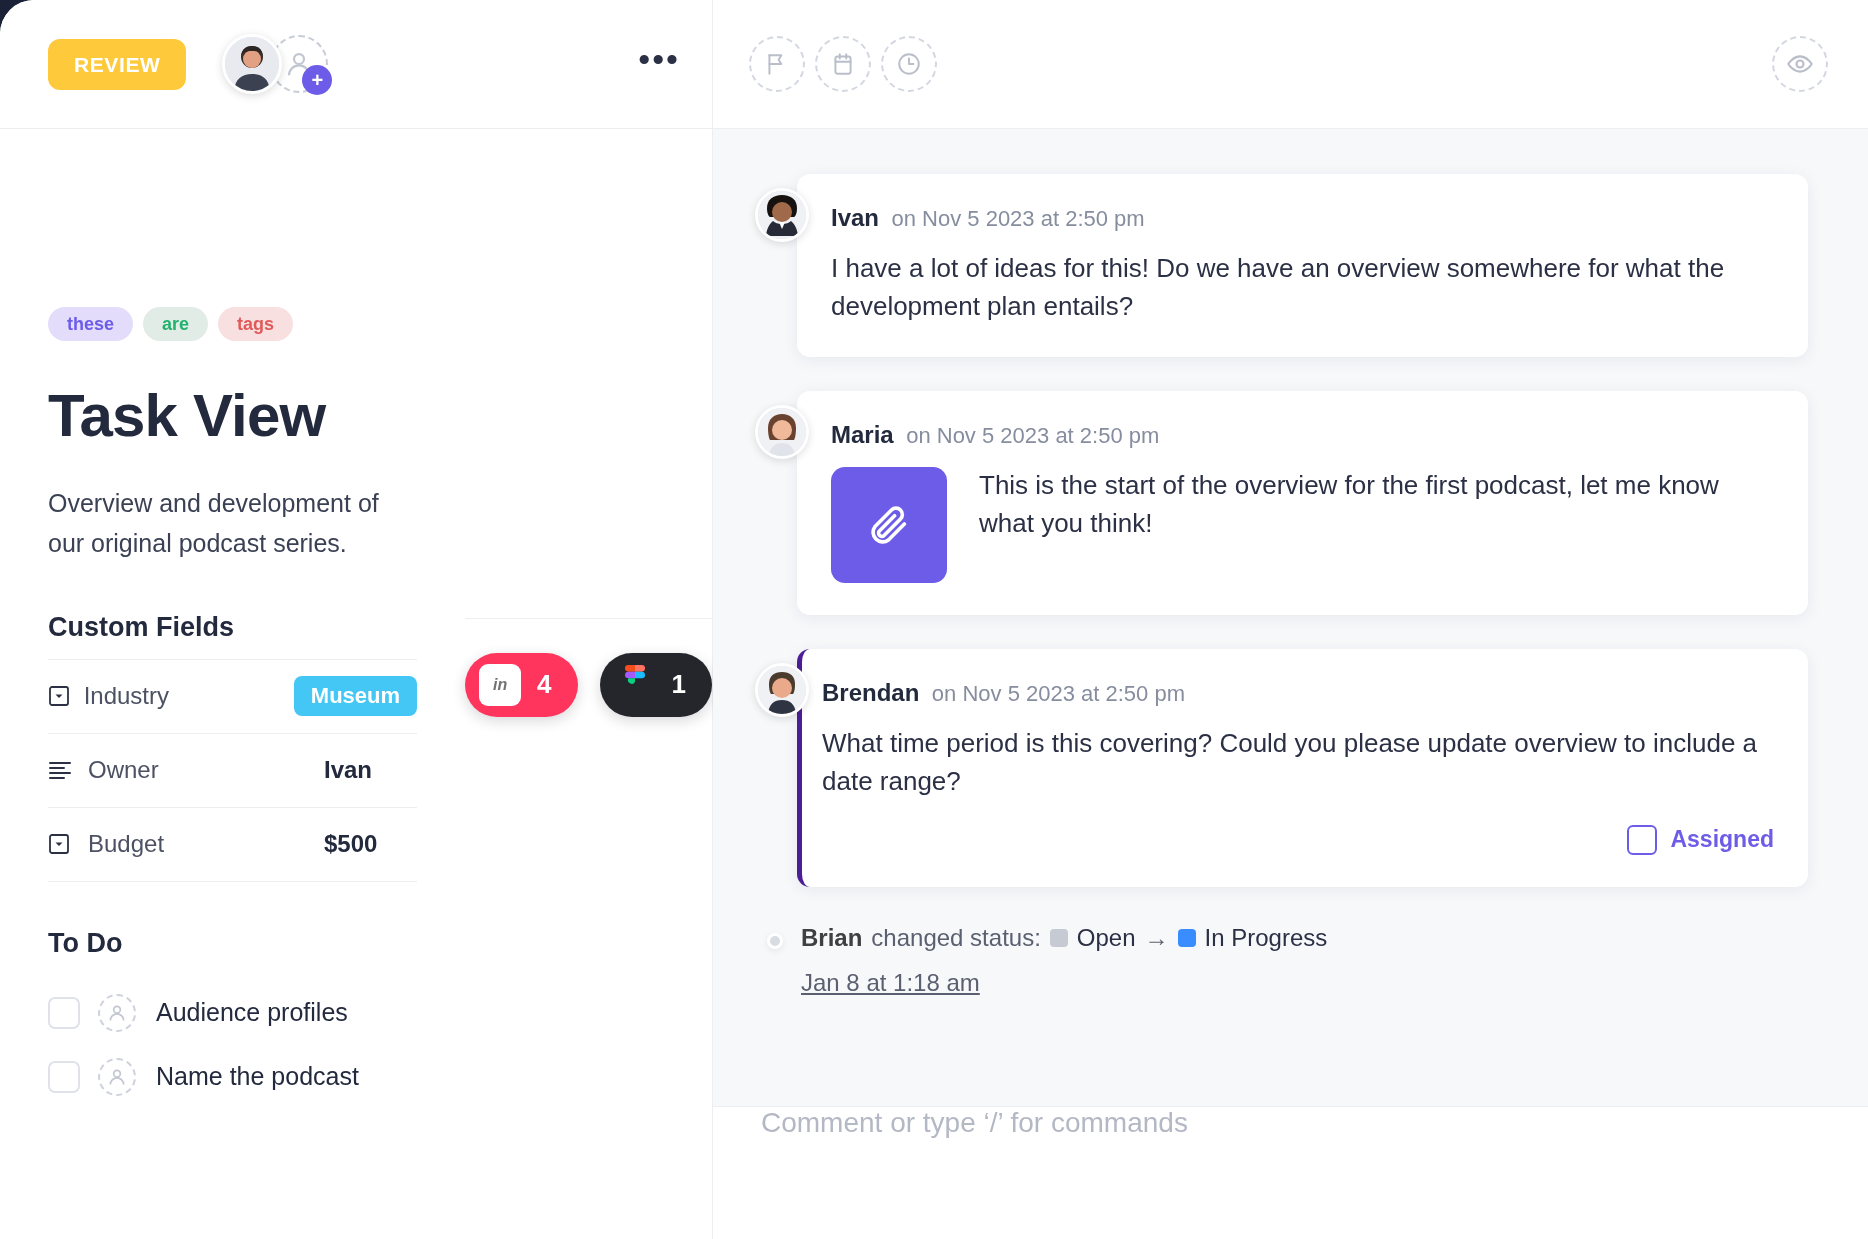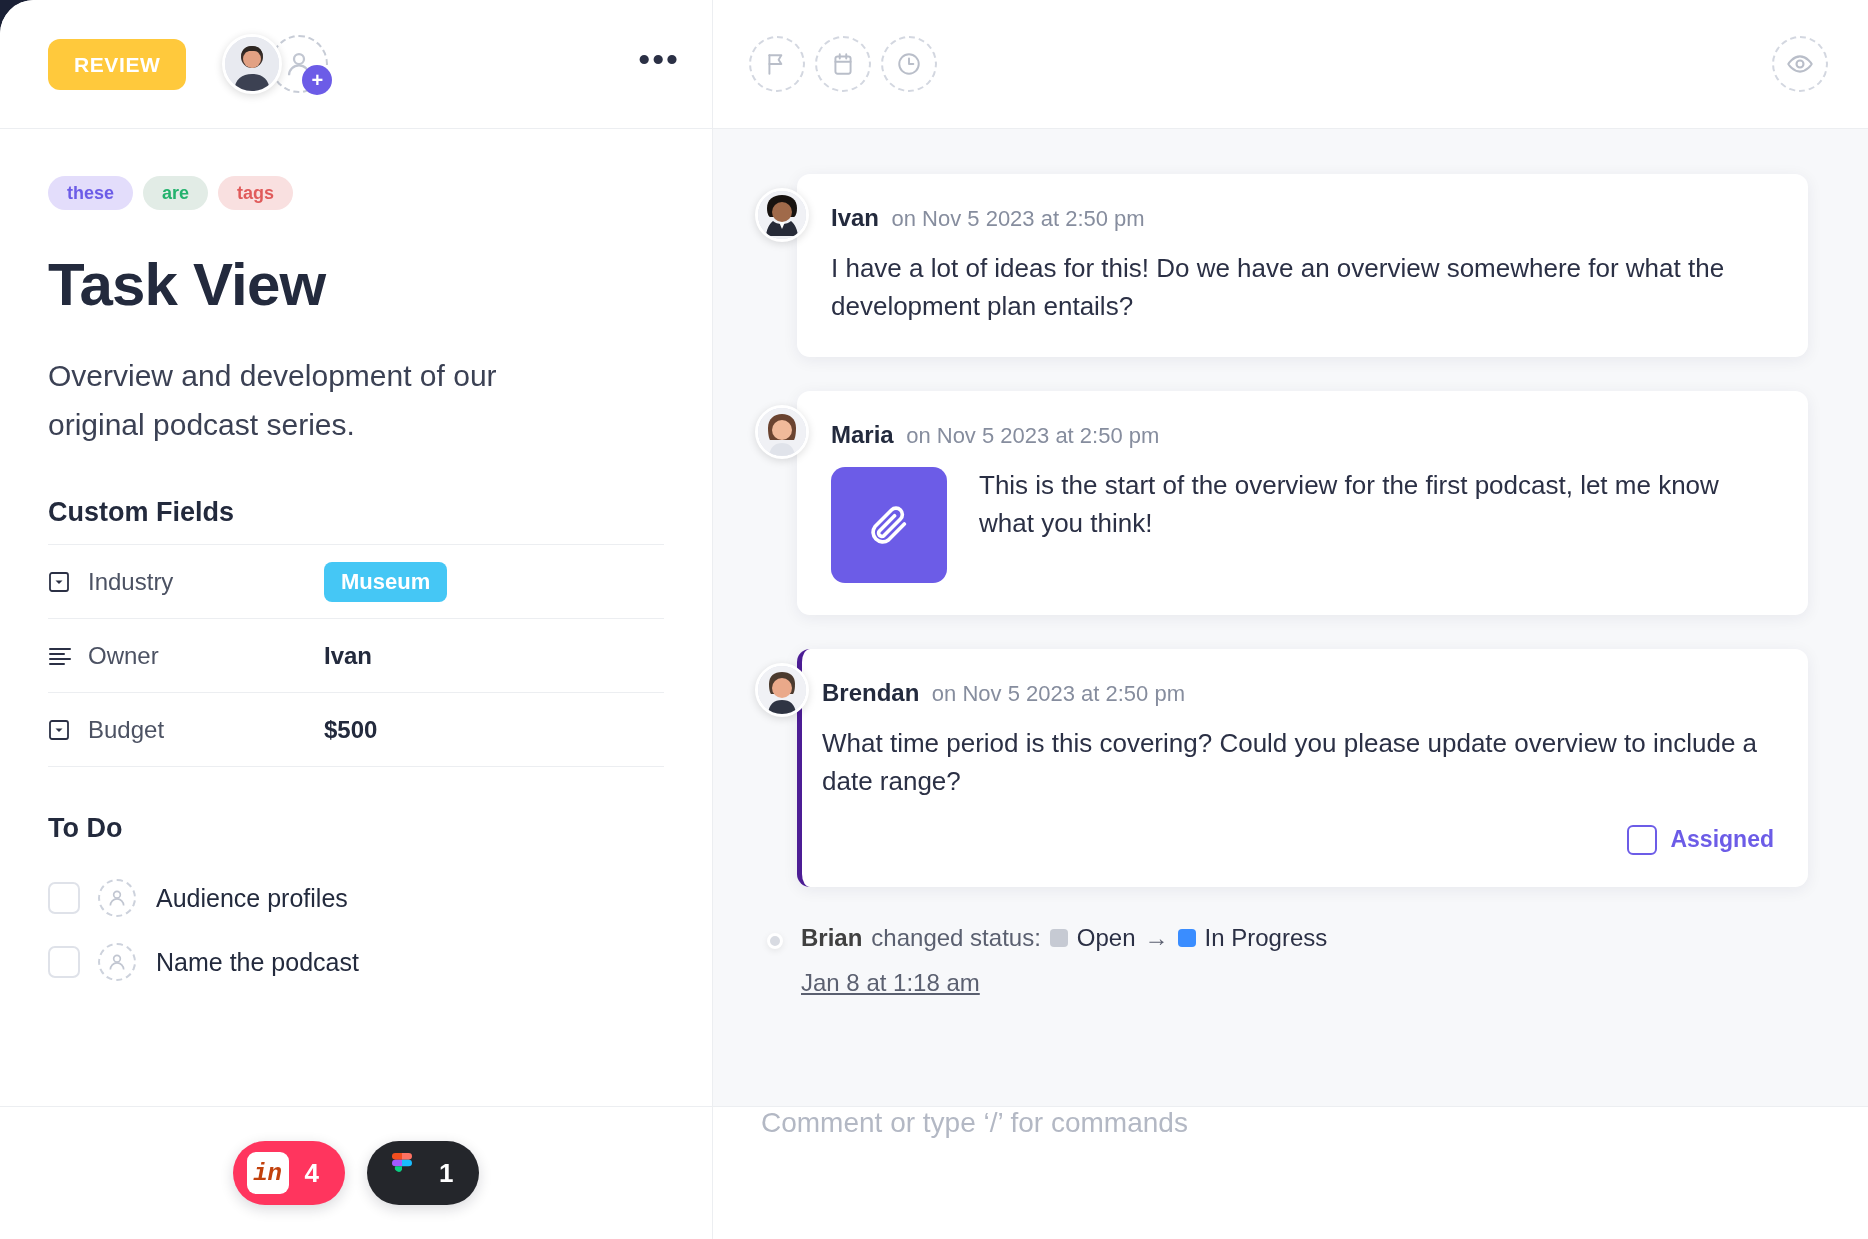--- a/index.html
+++ b/index.html
@@ -127,22 +127,22 @@
   
   .body-wrap { flex: 1; display: flex; min-height: 0; }
 
   
   .left-panel {
     width: 713px;
     flex: 0 0 713px;
     background: #ffffff;
     border-right: 1px solid #eceef1;
     display: flex;
-    flex-direction: column;
     min-height: 0;
+    align-items: center;
   }
   .left-content {
     flex: 1;
     padding: 47px 48px 0 48px;
     overflow: hidden;
   }
 
   .tags { display: flex; gap: 10px; margin-bottom: 40px; }
   .tag {
     border-radius: 999px;
@@ -156,21 +156,21 @@
   .tag-tags  { background: #f9e0e0; color: #e05a5a; }
 
   .page-title {
     font-size: 60px;
     font-weight: bold;
     color: #232a3d;
     letter-spacing: -0.8px;
     margin-bottom: 33px;
   }
   .page-desc {
-    font-size: 30px;
+    font-size: 25px;
     color: #3b4154;
     line-height: 1.62;
     margin-bottom: 48px;
     max-width: 510px;
   }
 
   .section-heading {
     font-size: 27px;
     font-weight: bold;
     color: #232a3d;
@@ -236,21 +236,21 @@
     padding: 11px 26px 11px 14px;
     color: #fff;
     font-size: 26px;
     font-weight: bold;
     cursor: pointer;
     box-shadow: 0 4px 14px rgba(20,20,40,0.16);
   }
   .pill-invision { background: #ff355e; }
   .pill-figma { background: #24262b; }
   .pill-icon { width: 42px; height: 42px; border-radius: 9px; display:flex; align-items:center; justify-content:center; }
-  .invision-mark { background:#ffffff; color:#c2410c; font-size:24px; font-weight:bold; font-style:italic; font-family:Liberation Mono, monospace; }
+  .invision-mark { background:#ffffff; color:#737373; font-size:16px; font-weight:bold; font-style:italic; font-family:Liberation Sans, sans-serif; }
 
   
   .right-panel {
     flex: 1;
     background: #f7f8fa;
     display: flex;
     flex-direction: column;
     min-width: 0;
   }
   .comments {

